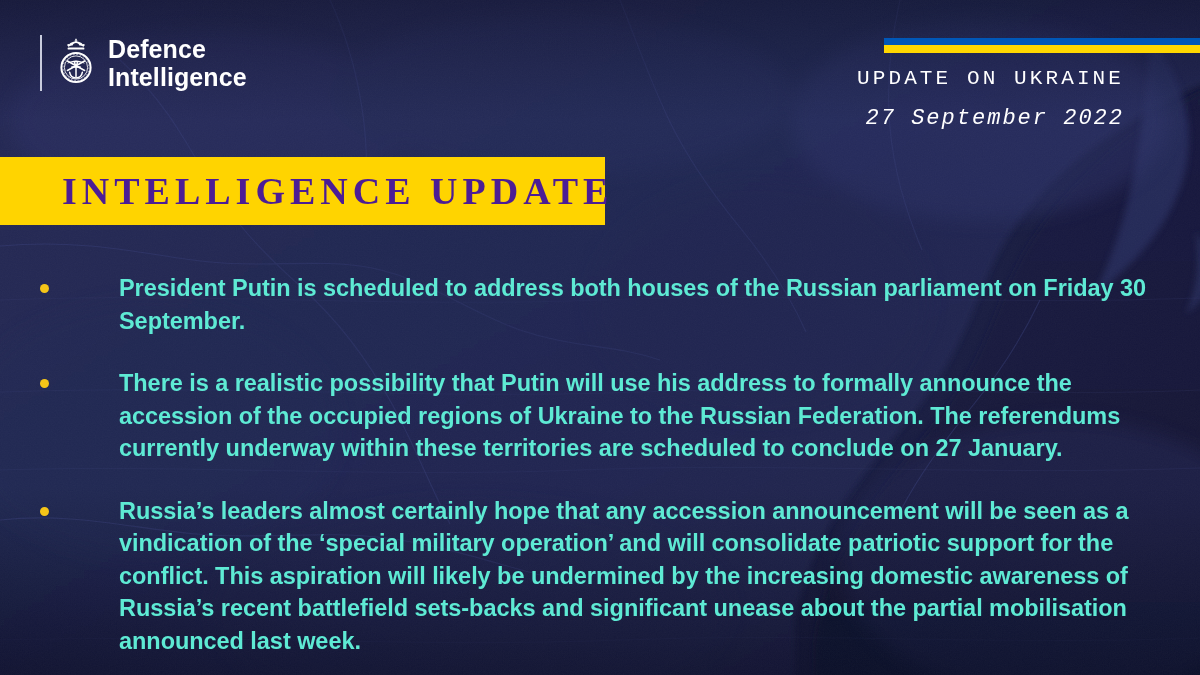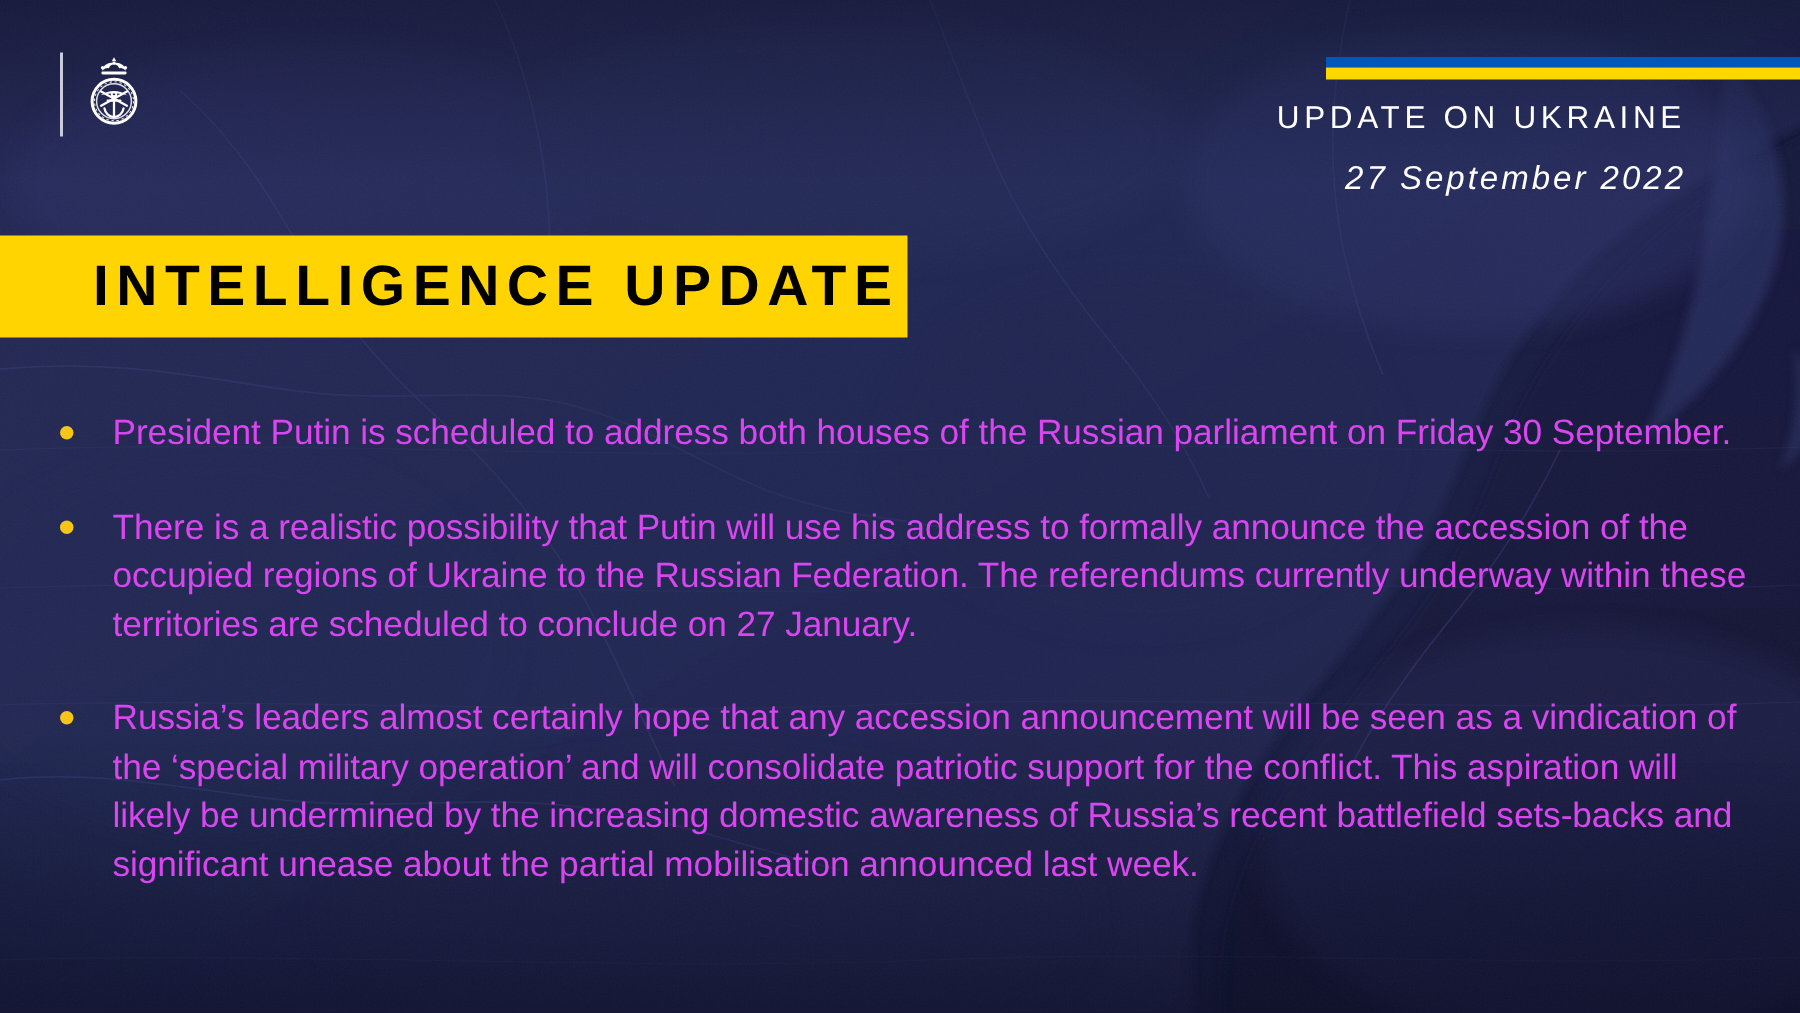--- a/index.html
+++ b/index.html
@@ -97,20 +97,21 @@
   }
   .flagbar .blue { height: 7px; background: #0057b7; }
   .flagbar .yellow { height: 8px; background: #ffd700; }
 
   .update-block {
     position: absolute;
     right: 76px;
     top: 66px;
     text-align: right;
     color: #ffffff;
+    font-family: Liberation Mono, monospace;
   }
   .update-title {
     font-size: 21px;
     line-height: 26px;
     font-weight: 400;
     letter-spacing: 3.1px;
     white-space: nowrap;
   }
   .update-date {
     font-size: 22px;
@@ -127,26 +128,27 @@
     position: absolute;
     left: 0;
     top: 157px;
     width: 605px;
     height: 68px;
     background: #ffd400;
     display: flex;
     align-items: center;
   }
   .banner-text {
-    color: #000000;
+    color: #4c1d95;
     font-size: 38px;
     font-weight: 700;
     letter-spacing: 5.0px;
     padding-left: 62px;
     white-space: nowrap;
+    font-family: Liberation Serif, serif;
   }
 
   
   .bullets {
     position: absolute;
     left: 0;
     top: 272px;
     width: 1200px;
   }
   .bullet-row {
@@ -159,26 +161,27 @@
   .bullet-dot {
     flex: 0 0 auto;
     width: 9px;
     height: 9px;
     border-radius: 50%;
     background: #f5c518;
     margin-top: 12px;
     margin-right: 26px;
   }
   .bullet-text {
-    color: #d946ef;
+    color: #5eead4;
     font-size: 23.5px;
     line-height: 32.5px;
-    font-weight: 400;
+    font-weight: 700;
     letter-spacing: -0.05px;
     max-width: 1098px;
+    margin-left: 44px;
   }
 </style>
 </head>
 <body>
 
 <div class="poster">
 
   <div class="map-layer">
     <svg class="map-svg" viewBox="0 0 1200 675" preserveAspectRatio="none">
       <defs>
@@ -306,20 +309,24 @@
         </g>
 
         <g stroke="#ffffff" stroke-width="1.5" fill="none" stroke-linecap="round">
           <line x1="21" y1="28.0" x2="21" y2="41.0"></line>
           <line x1="16.8" y1="31.0" x2="25.2" y2="31.0"></line>
           <path d="M14.6 36.2 c0.6 3.6 3.3 5.8 6.4 5.8 s5.8-2.2 6.4-5.8"></path>
         </g>
         <circle cx="21" cy="26.9" r="1.5" fill="none" stroke="#ffffff" stroke-width="1.3"></circle>
       </svg>
 
+      <div class="brand-text">
+        <span>Defence</span>
+        <span>Intelligence</span>
+      </div>
     </div>
 
     <div class="flagbar">
       <div class="blue"></div>
       <div class="yellow"></div>
     </div>
 
     <div class="update-block">
       <div class="update-title">UPDATE ON UKRAINE</div>
       <div class="update-date">27 September 2022</div>

